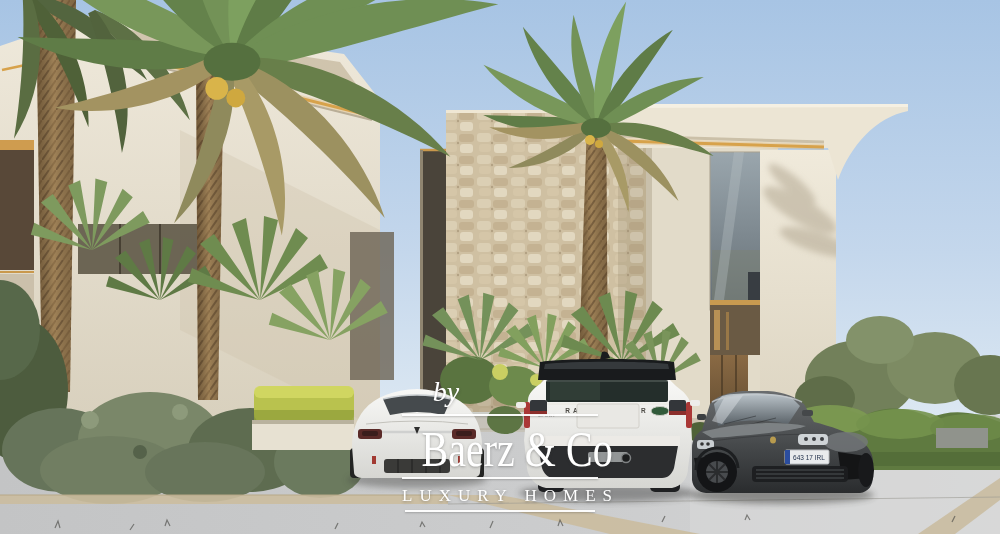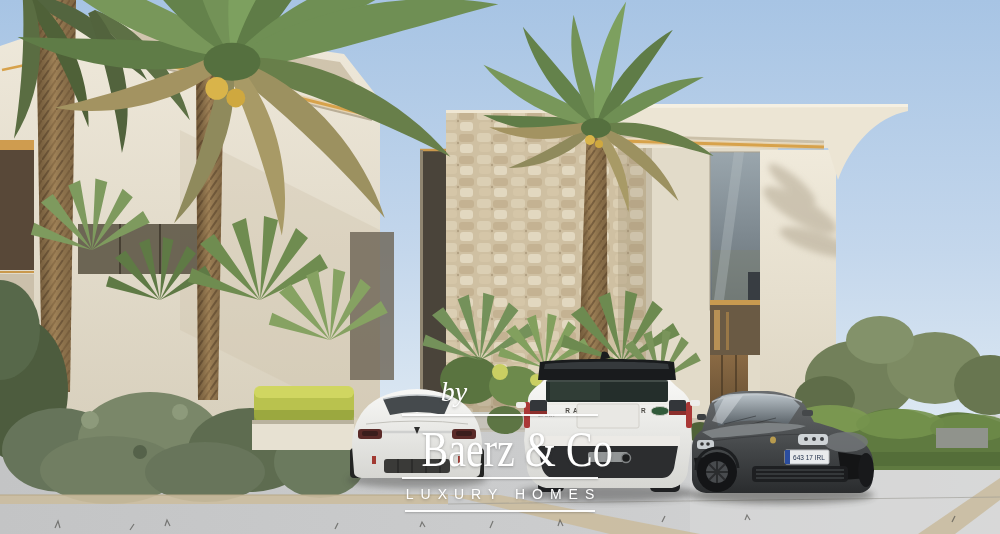--- a/index.html
+++ b/index.html
@@ -3,28 +3,28 @@
 <meta charset="utf-8">
 <style>
   html,body{margin:0;padding:0;background:#9aa4ae;}
   .stage{position:relative;width:1000px;height:534px;overflow:hidden;
          font-family:"Liberation Sans",sans-serif;background:#cfd6de;}
   .stage svg{position:absolute;inset:0;display:block;}
   
   .watermark{position:absolute;left:402px;top:374px;width:196px;height:142px;
              color:#ffffff;text-align:center;pointer-events:none;
              text-shadow:0 1px 3px rgba(50,50,50,.38);}
-  .wm-by{position:absolute;left:22px;top:4px;width:60px;
+  .wm-by{position:absolute;left:14px;top:4px;width:60px;
          font-family:"Liberation Serif",serif;font-style:italic;
          font-size:28px;line-height:1;}
   .wm-brand{position:absolute;left:0;right:0;top:50px;
             font-family:"Liberation Serif",serif;font-size:50px;line-height:1;
             white-space:nowrap;transform:scaleX(.8);transform-origin:50% 0;}
   .wm-tagline{position:absolute;left:0;right:0;top:113px;
-              font-family:Liberation Sans, sans-serif;font-size:14px;line-height:1;
+              font-family:Liberation Serif, serif;font-size:17px;line-height:1;
               letter-spacing:7px;margin-right:-7px;white-space:nowrap;}
   .wm-line{position:absolute;height:2px;background:rgba(255,255,255,.94);
            box-shadow:0 1px 2px rgba(40,40,40,.25);}
   .wm-line-top{left:0;right:0;top:40px;}
   .wm-line-mid{left:0;right:0;top:103px;}
   .wm-line-bot{left:3px;right:3px;top:136px;}
   svg text{font-family:"Liberation Sans",sans-serif;}
 </style>
 </head>
 <body>

